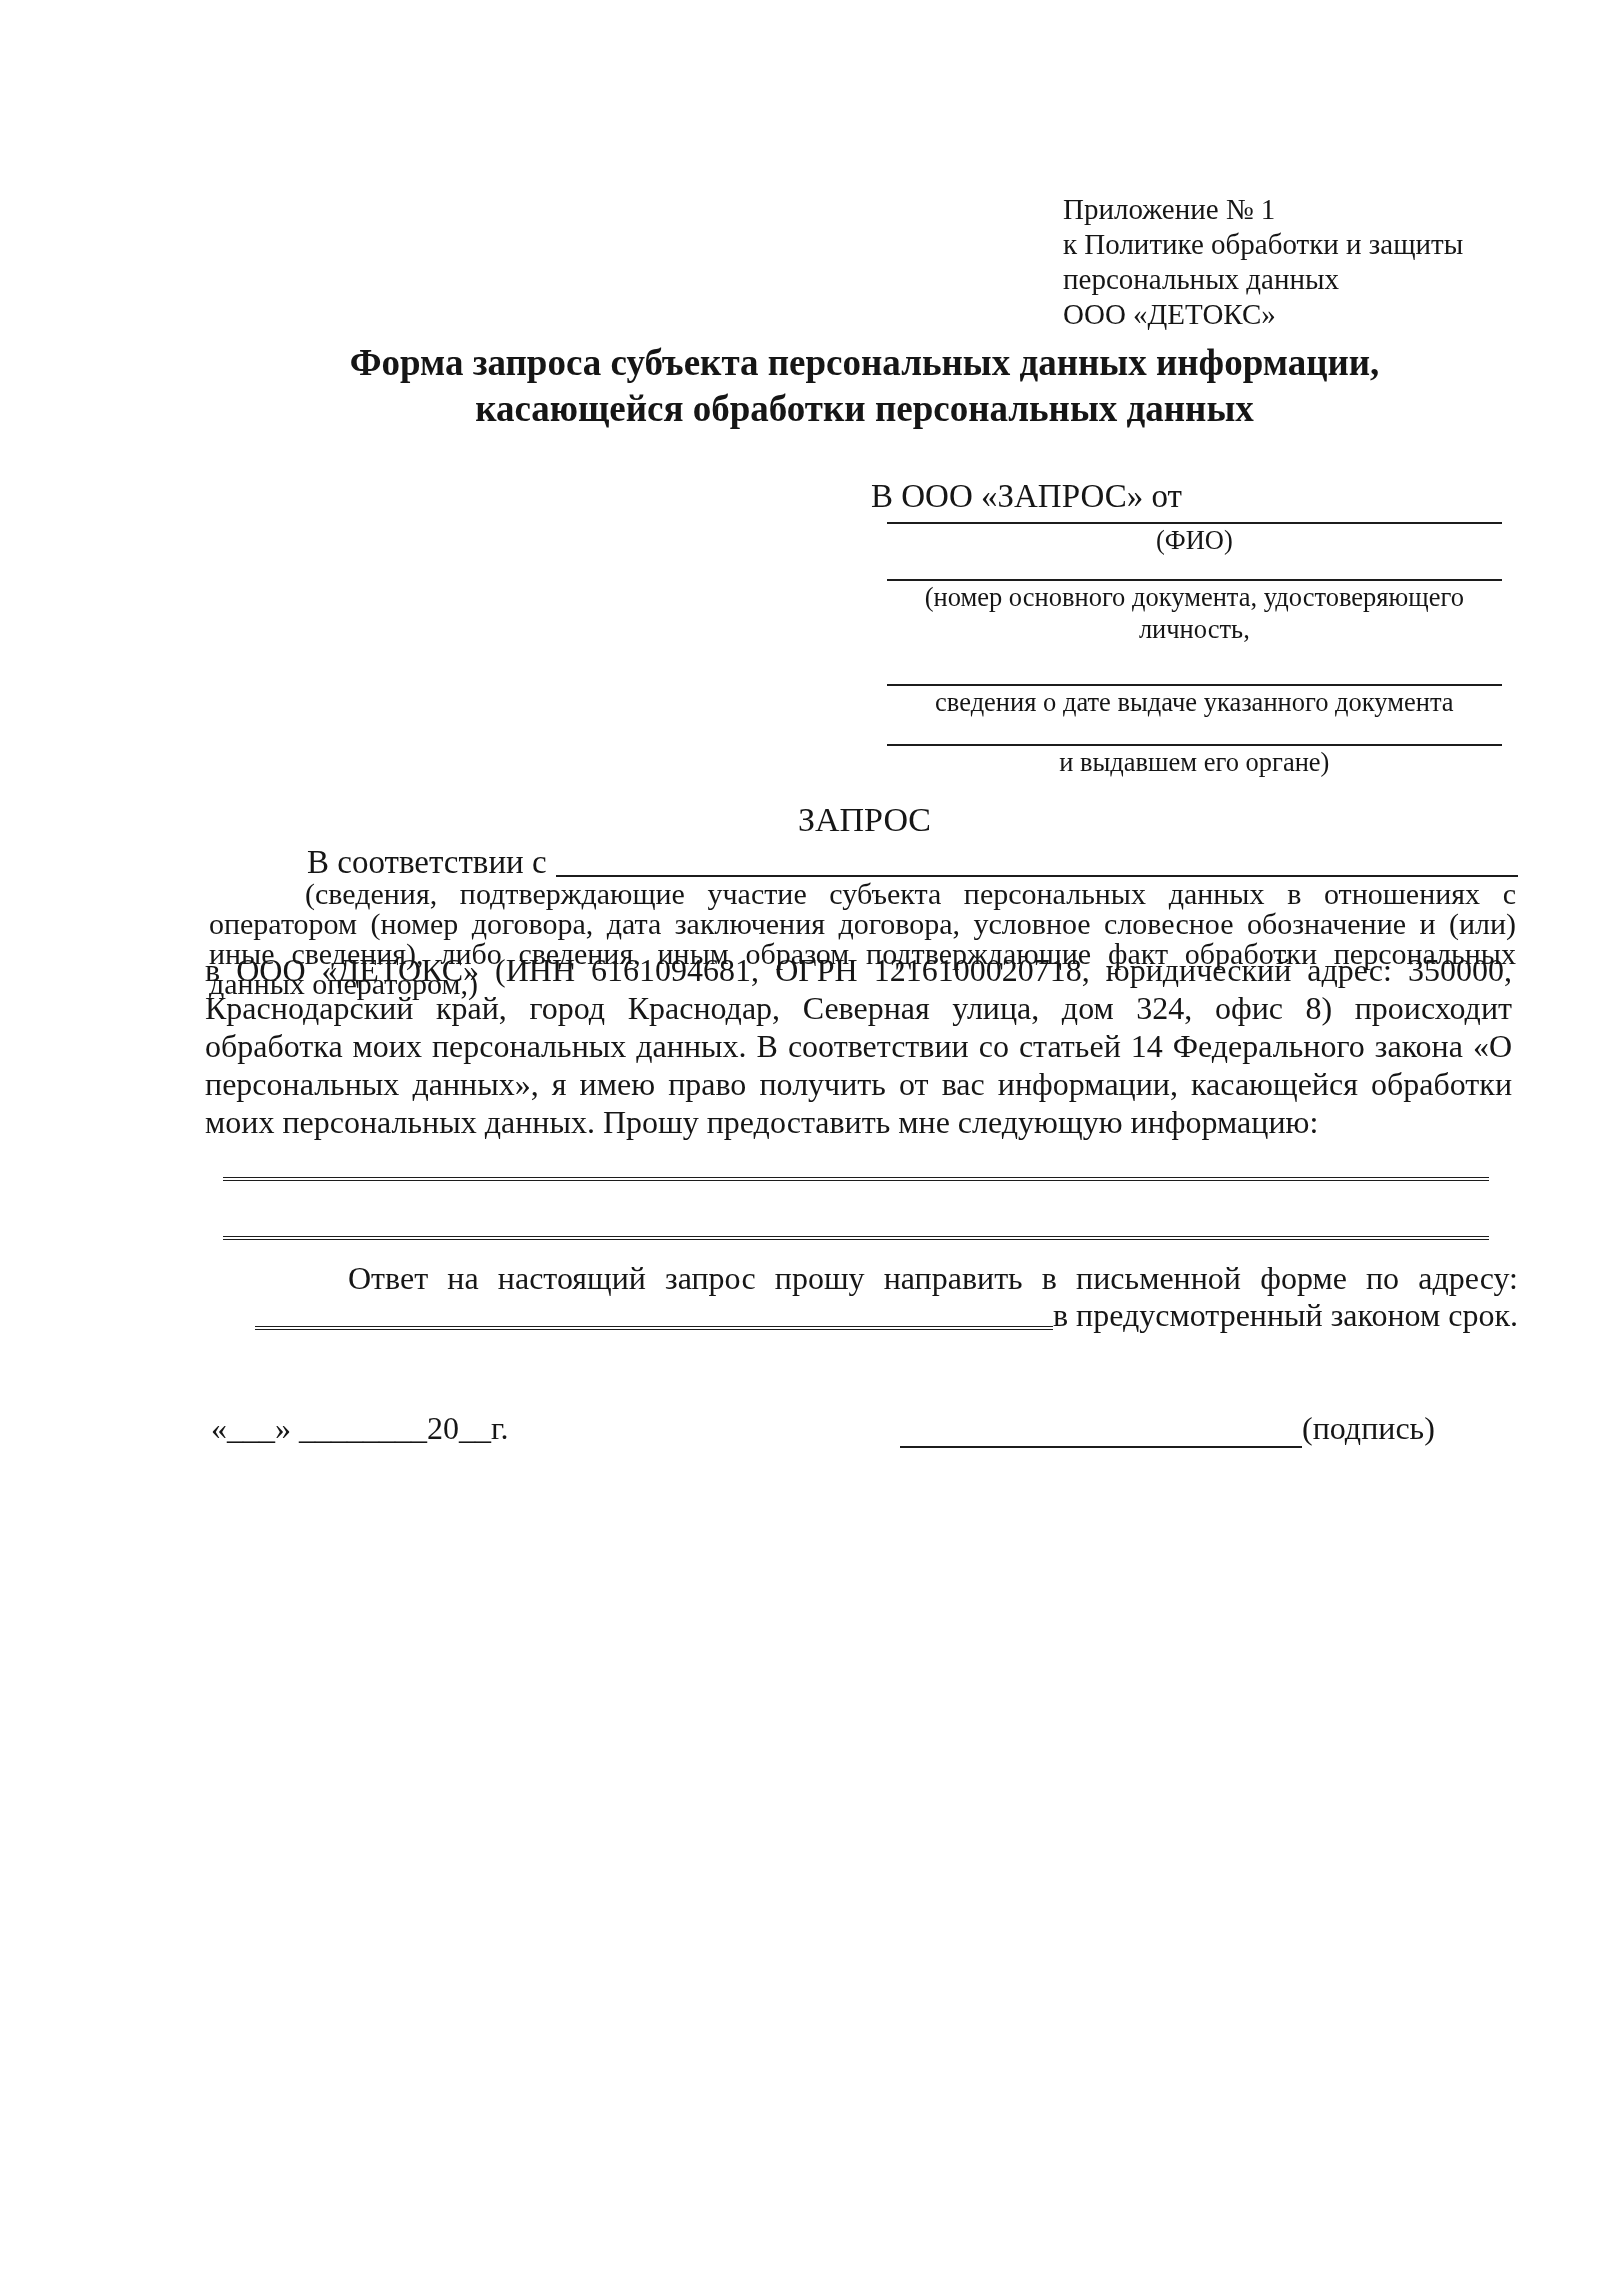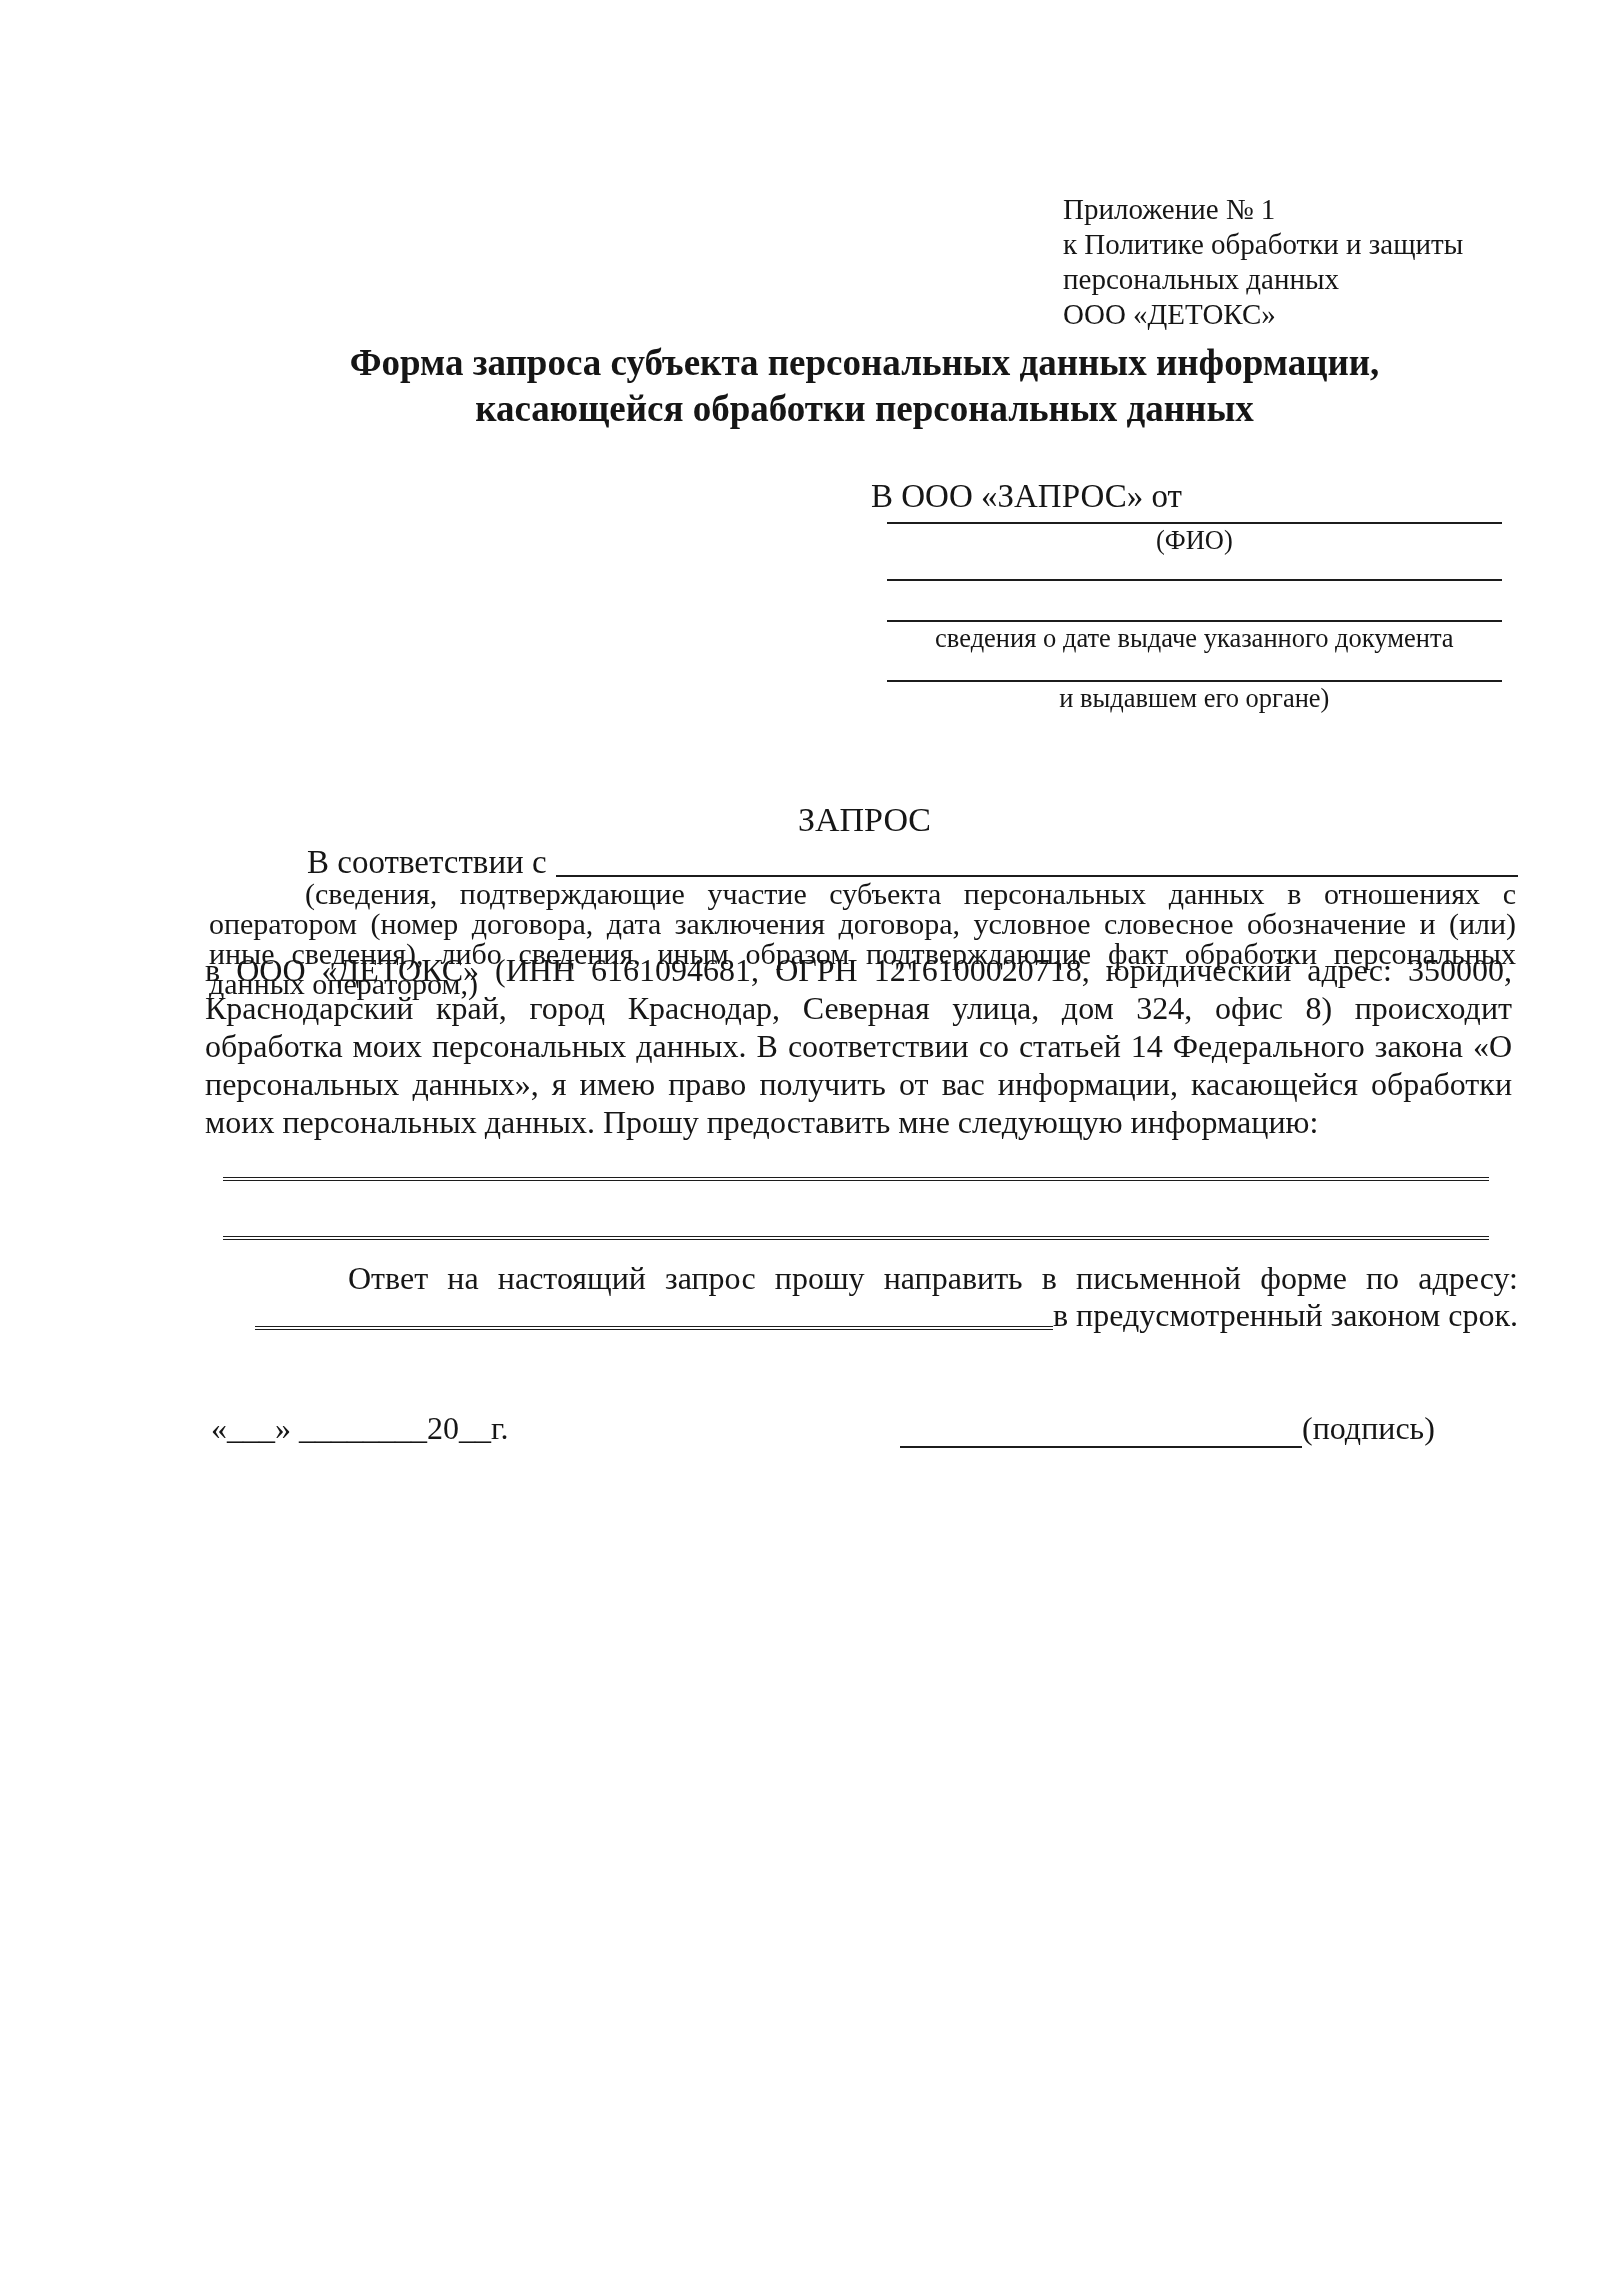--- a/index.html
+++ b/index.html
@@ -203,20 +203,21 @@
     <div>касающейся обработки персональных данных</div>
   </div>
 
   <div class="addressee">
     <div>В ООО «ЗАПРОС» от</div>
 
     <div class="addr-line mt6"></div>
     <div class="addr-caption">(ФИО)</div>
 
     <div class="addr-line mt24"></div>
+    <div class="addr-caption">(номер основного документа, удостоверяющего личность,</div>
 
     <div class="addr-line mt40"></div>
     <div class="addr-caption">сведения о дате выдаче указанного документа</div>
 
     <div class="addr-line mt26"></div>
     <div class="addr-caption">и выдавшем его органе)</div>
   </div>
 
   <div class="zapros">ЗАПРОС</div>
 

